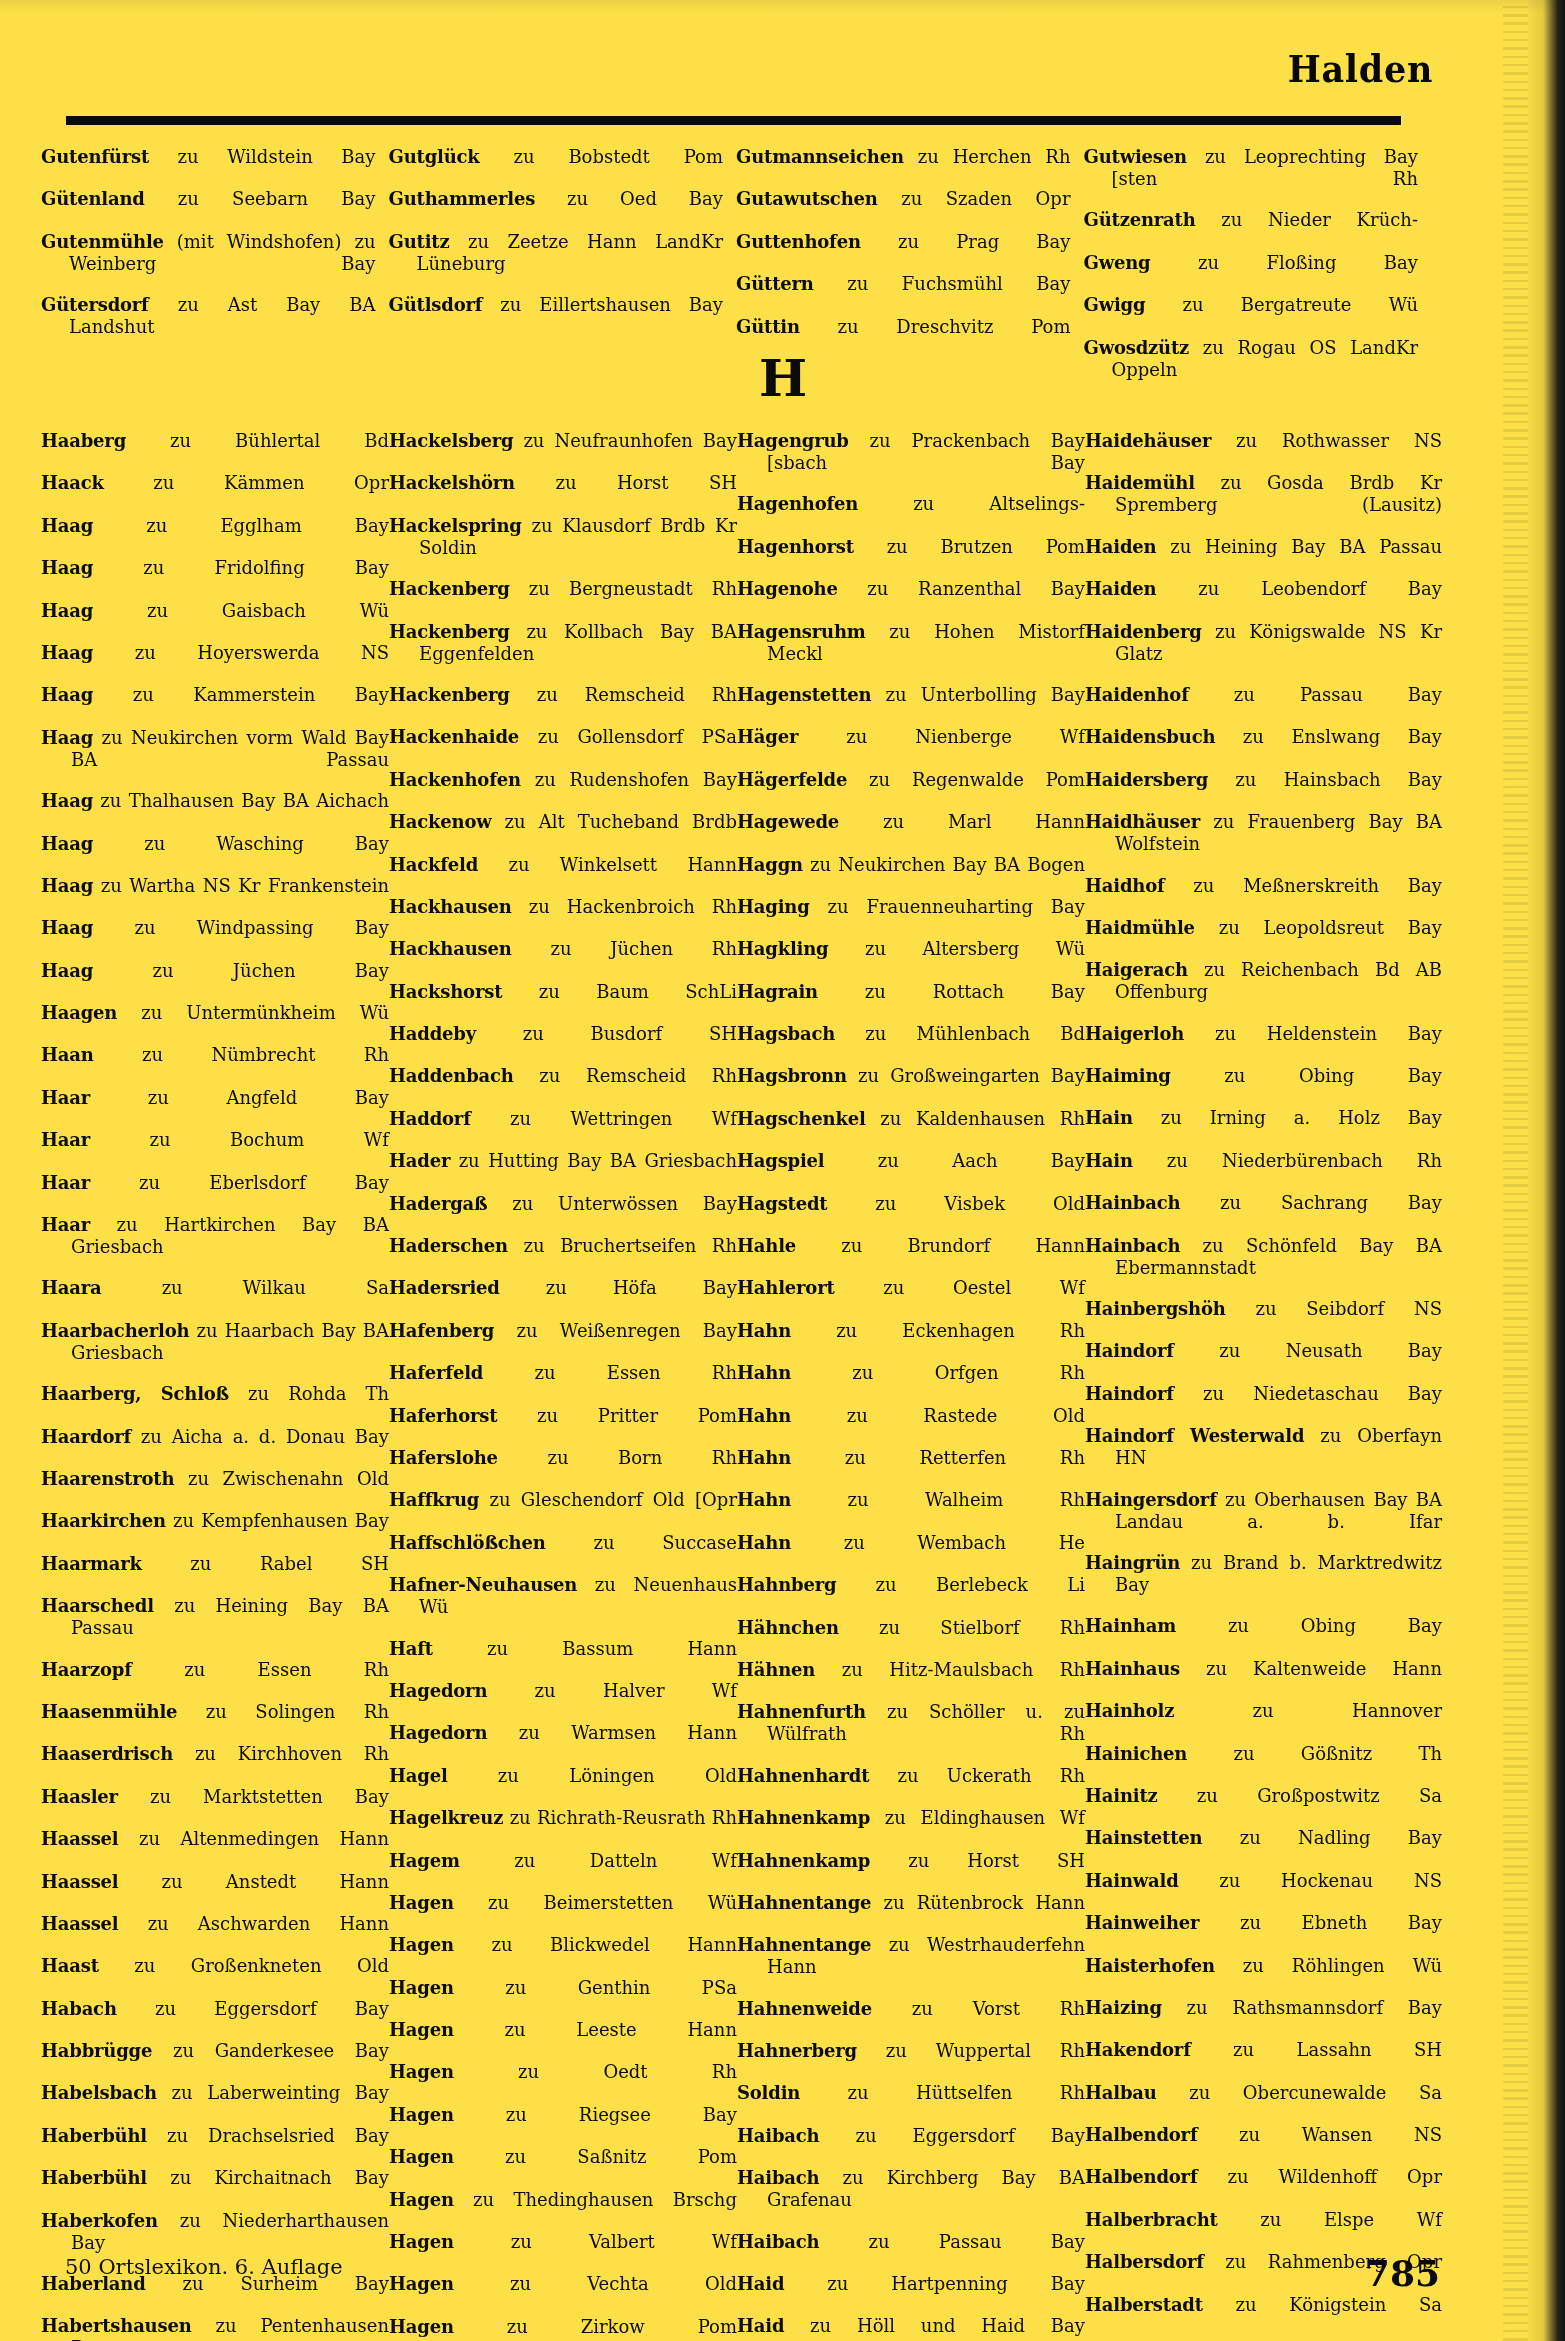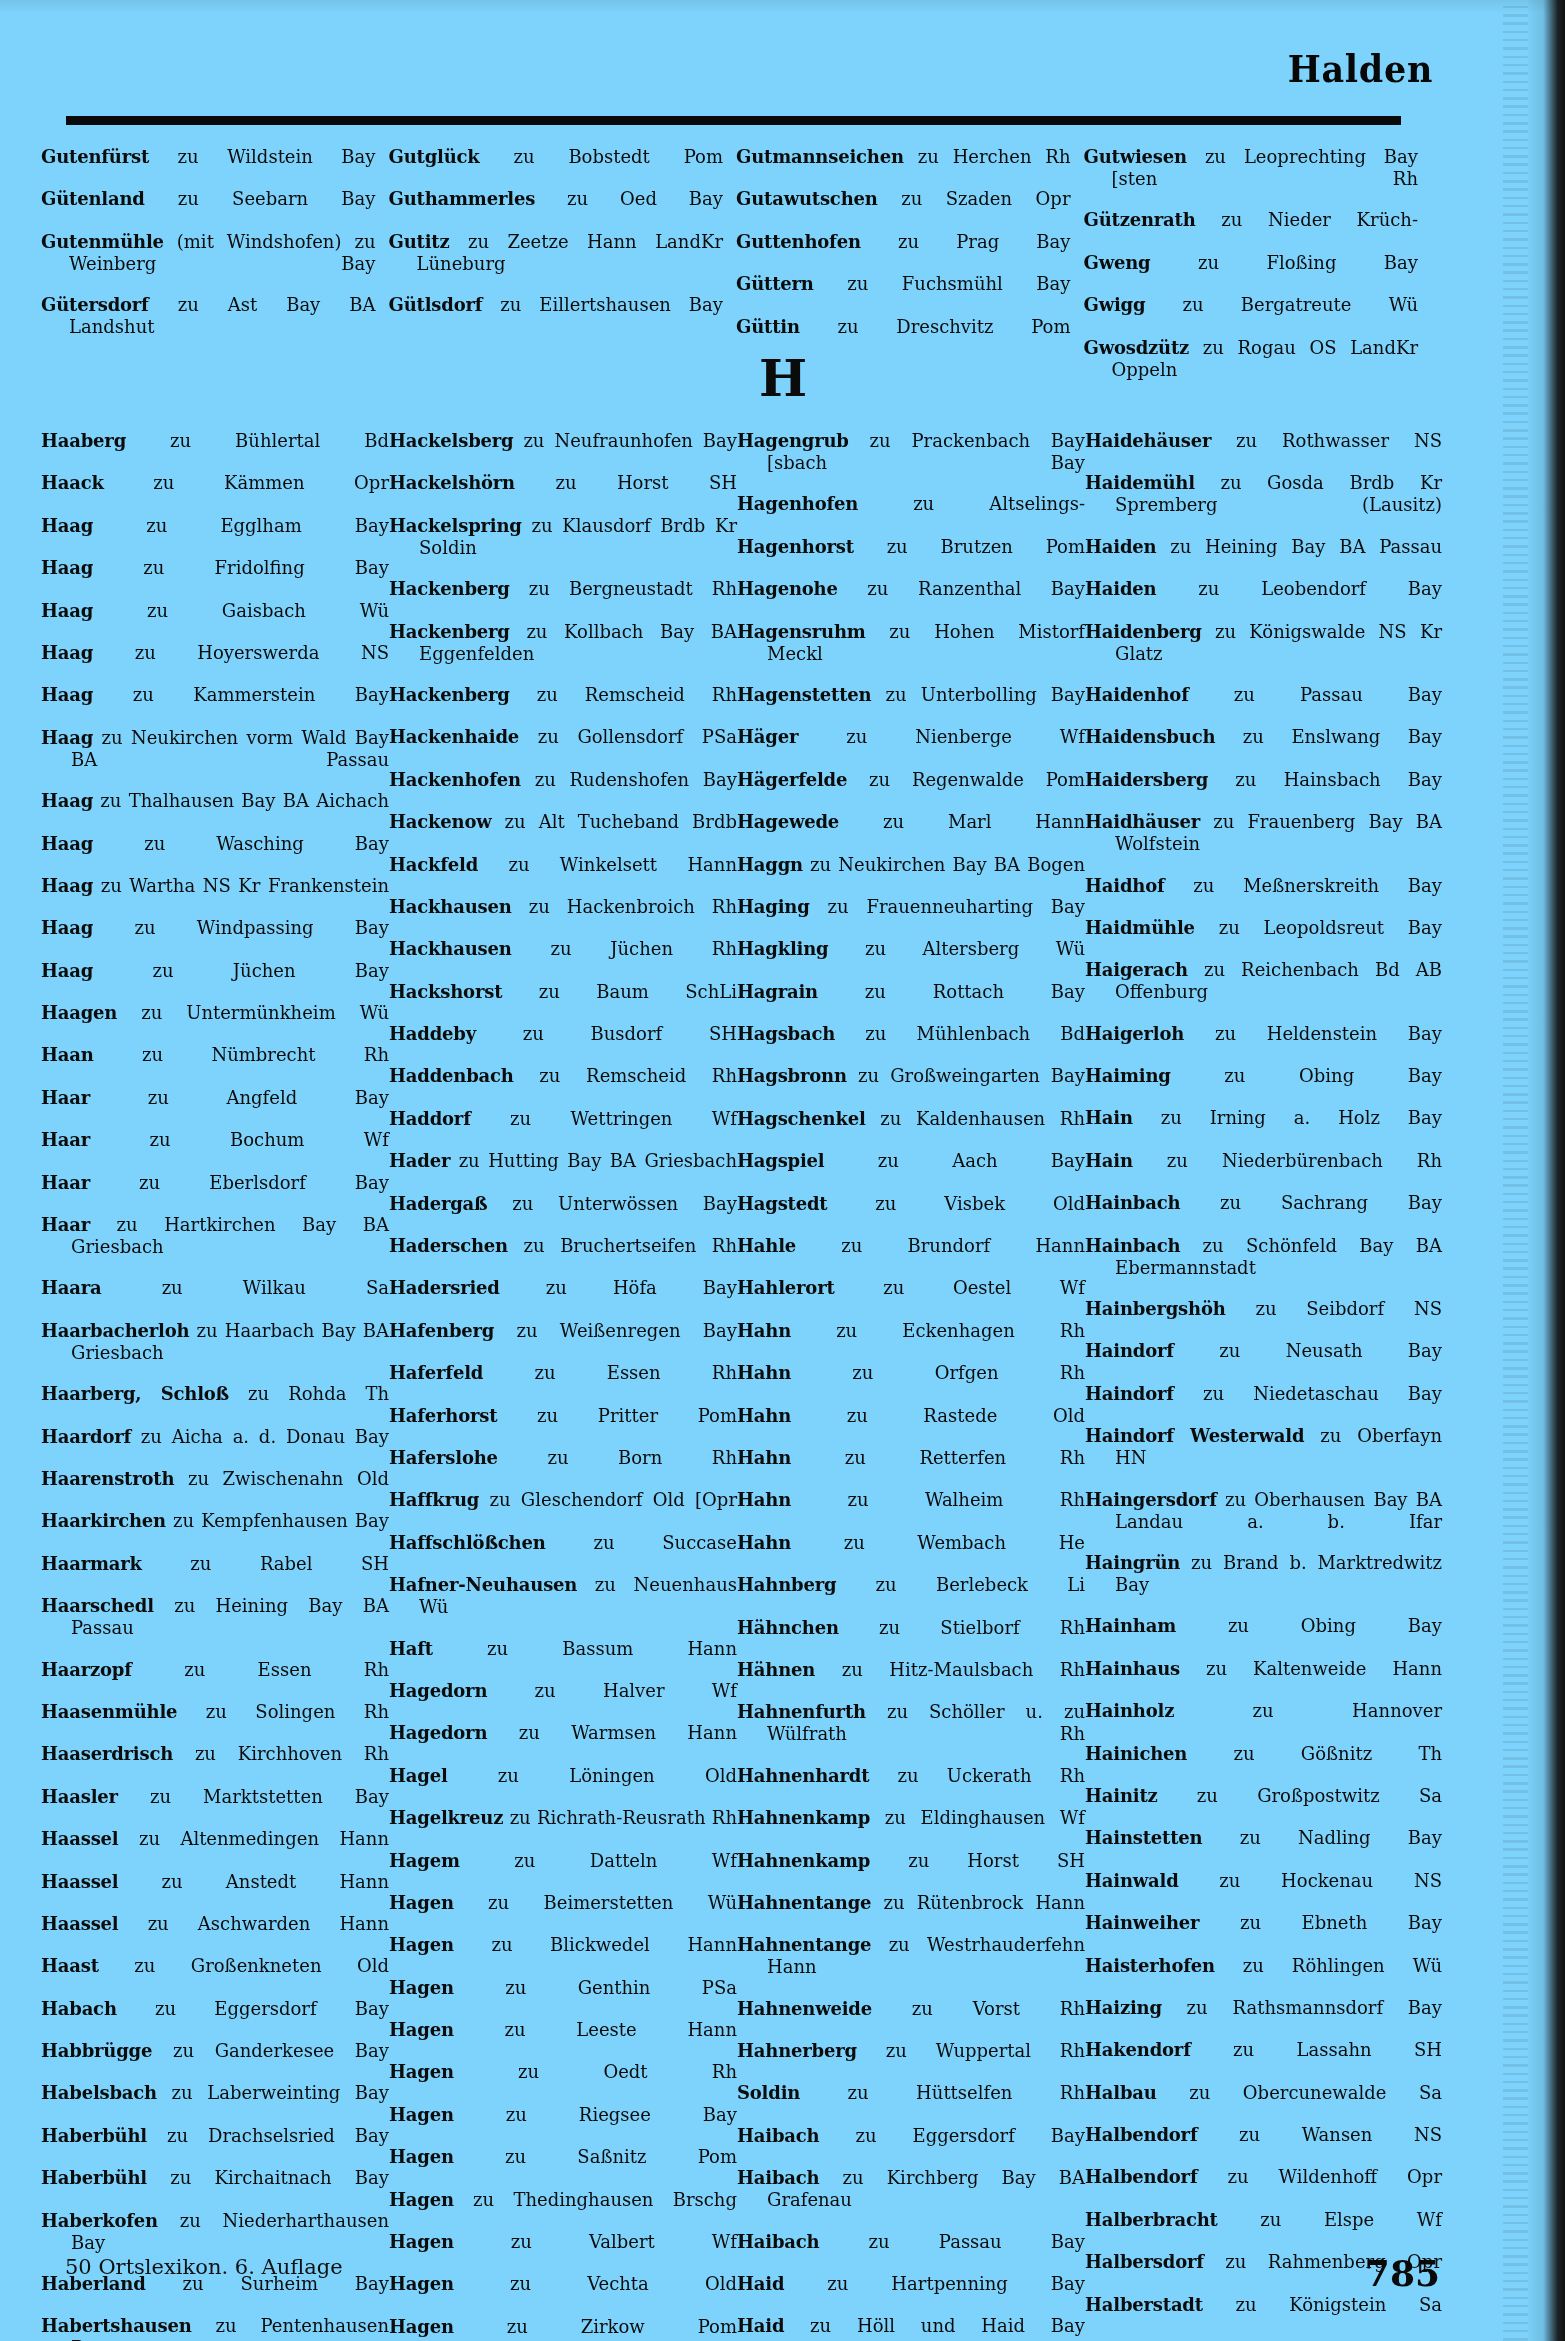--- a/index.html
+++ b/index.html
@@ -7,21 +7,21 @@
     padding: 0;
     background: #ffffff;
   }
   body {
     font-family: "DejaVu Serif", "Liberation Serif", serif;
   }
   .page {
     position: relative;
     width: 1566px;
     height: 2342px;
-    background: #7dd3fc;
+    background: #fde047;
     overflow: hidden;
     box-sizing: border-box;
   }
 
   
   .runhead {
     position: absolute;
     top: 46px;
     right: 133px;
     font-size: 38px;

